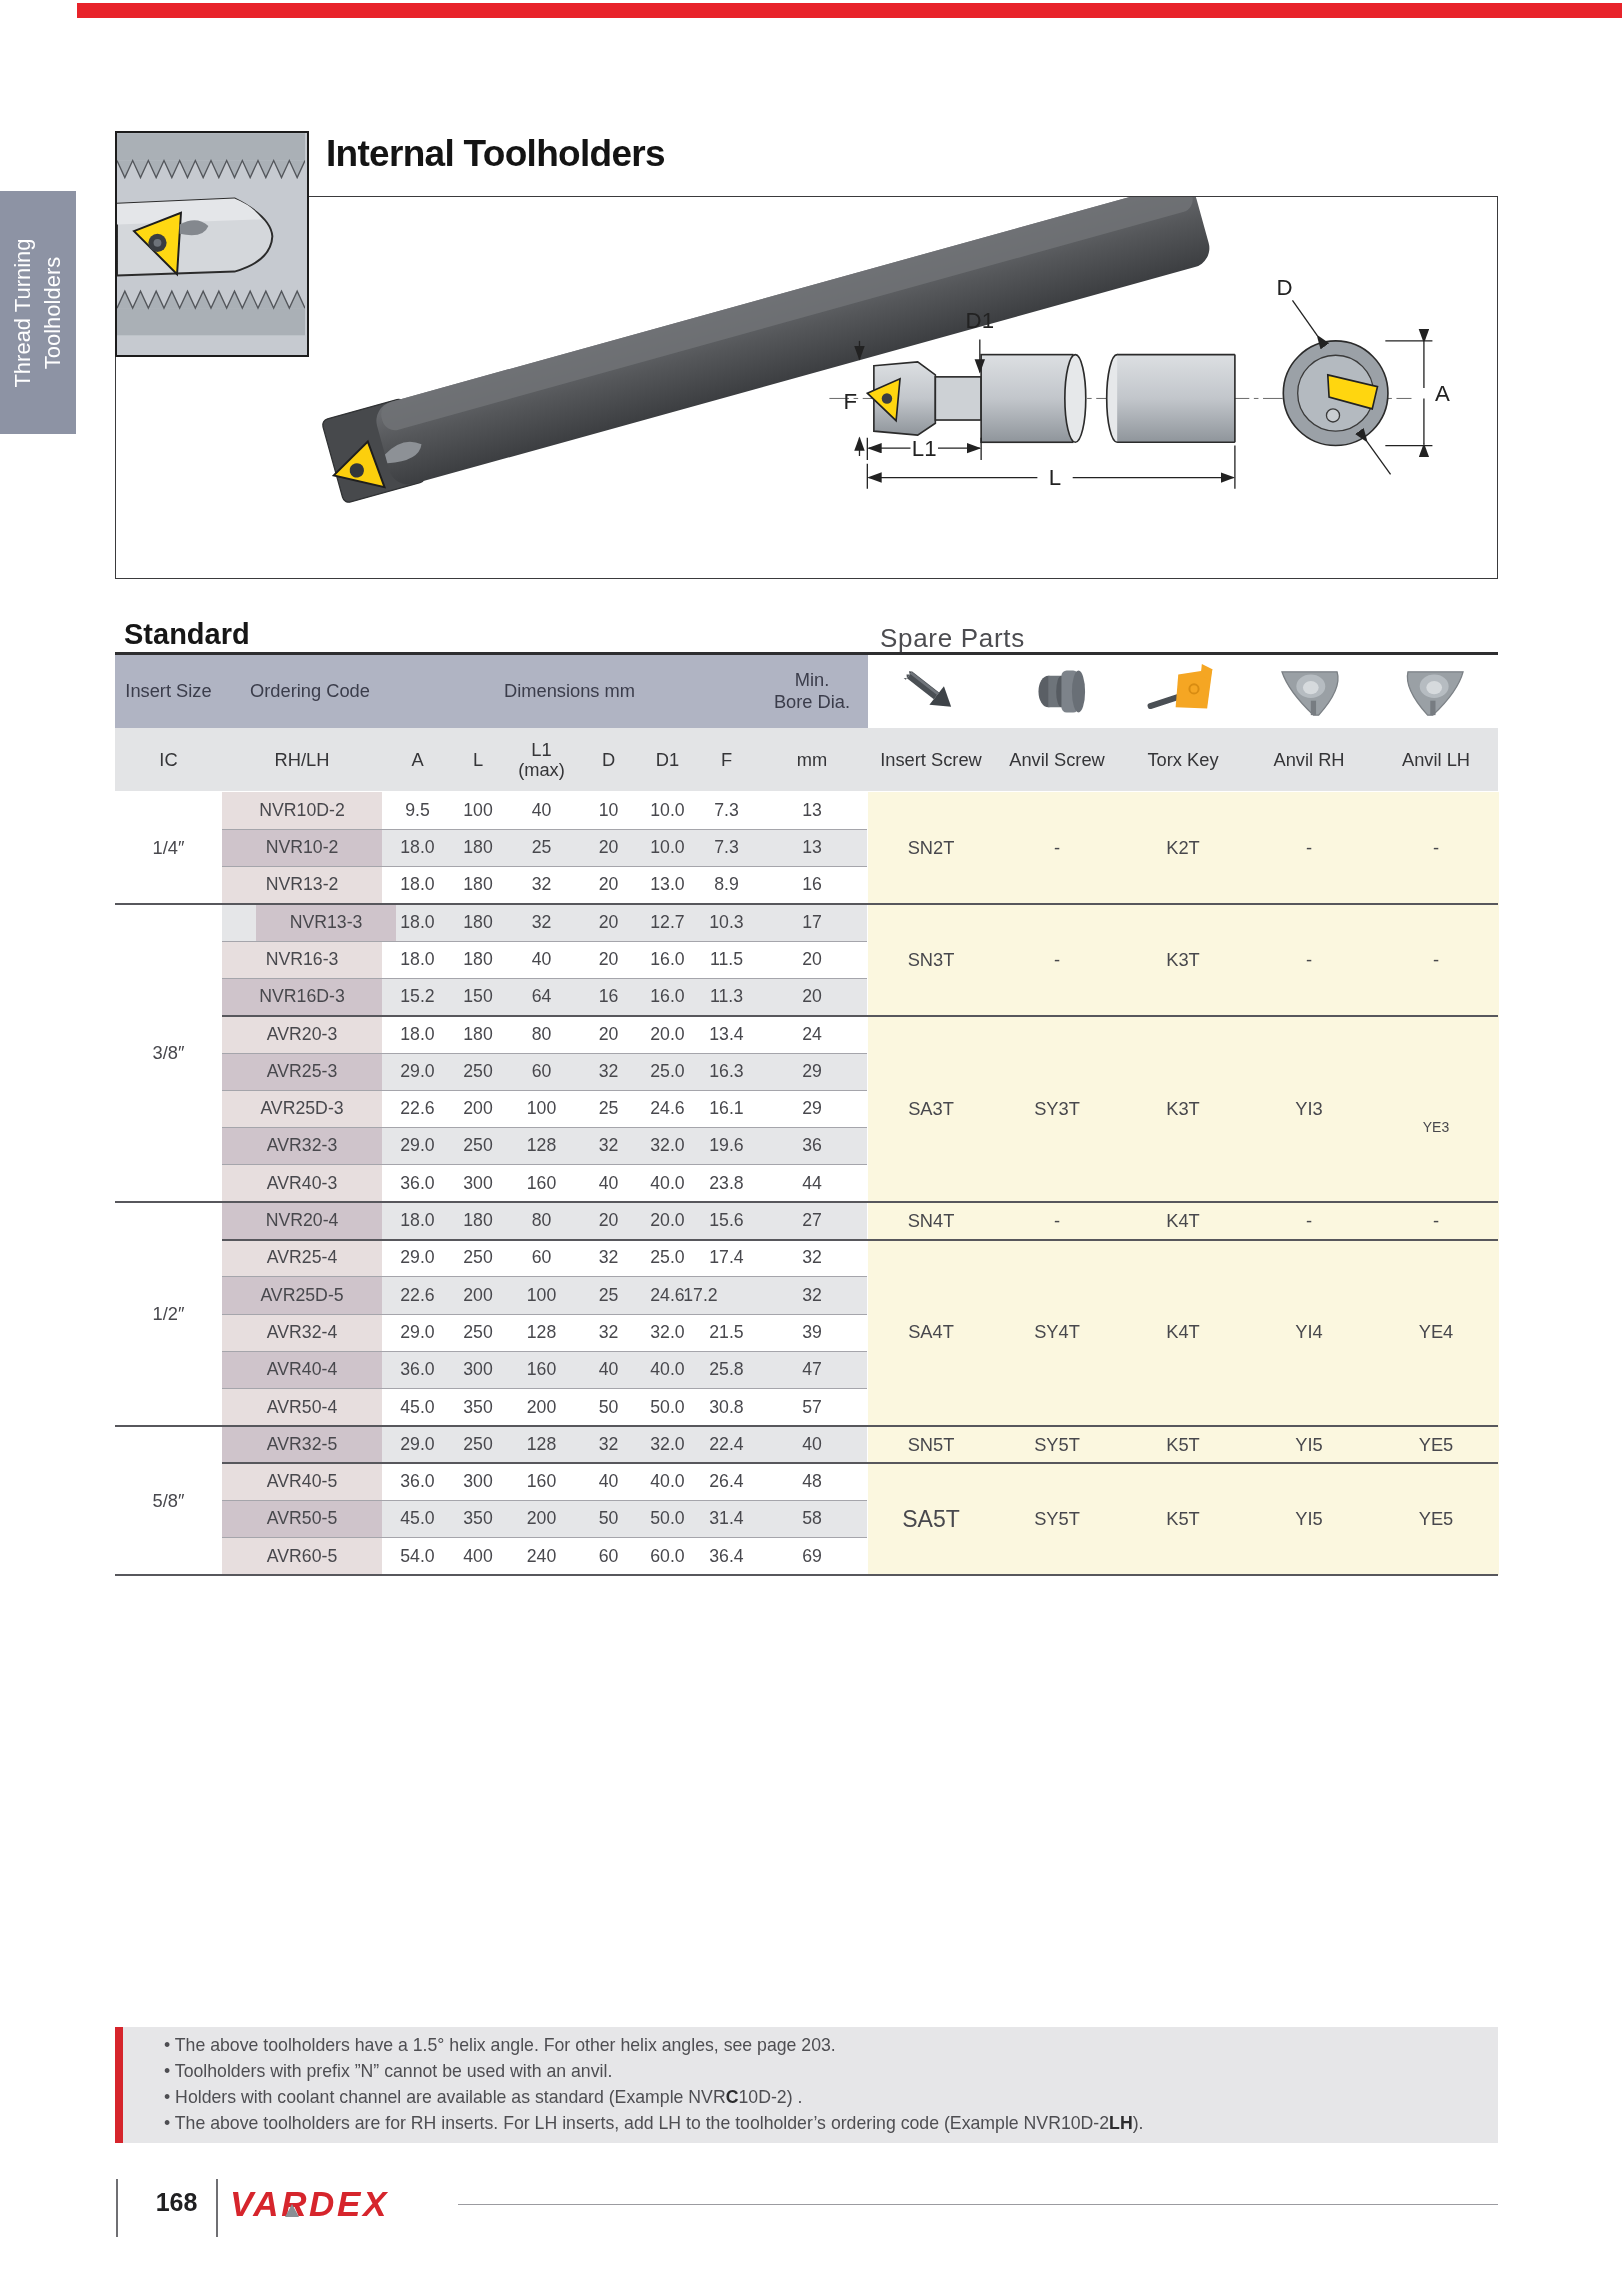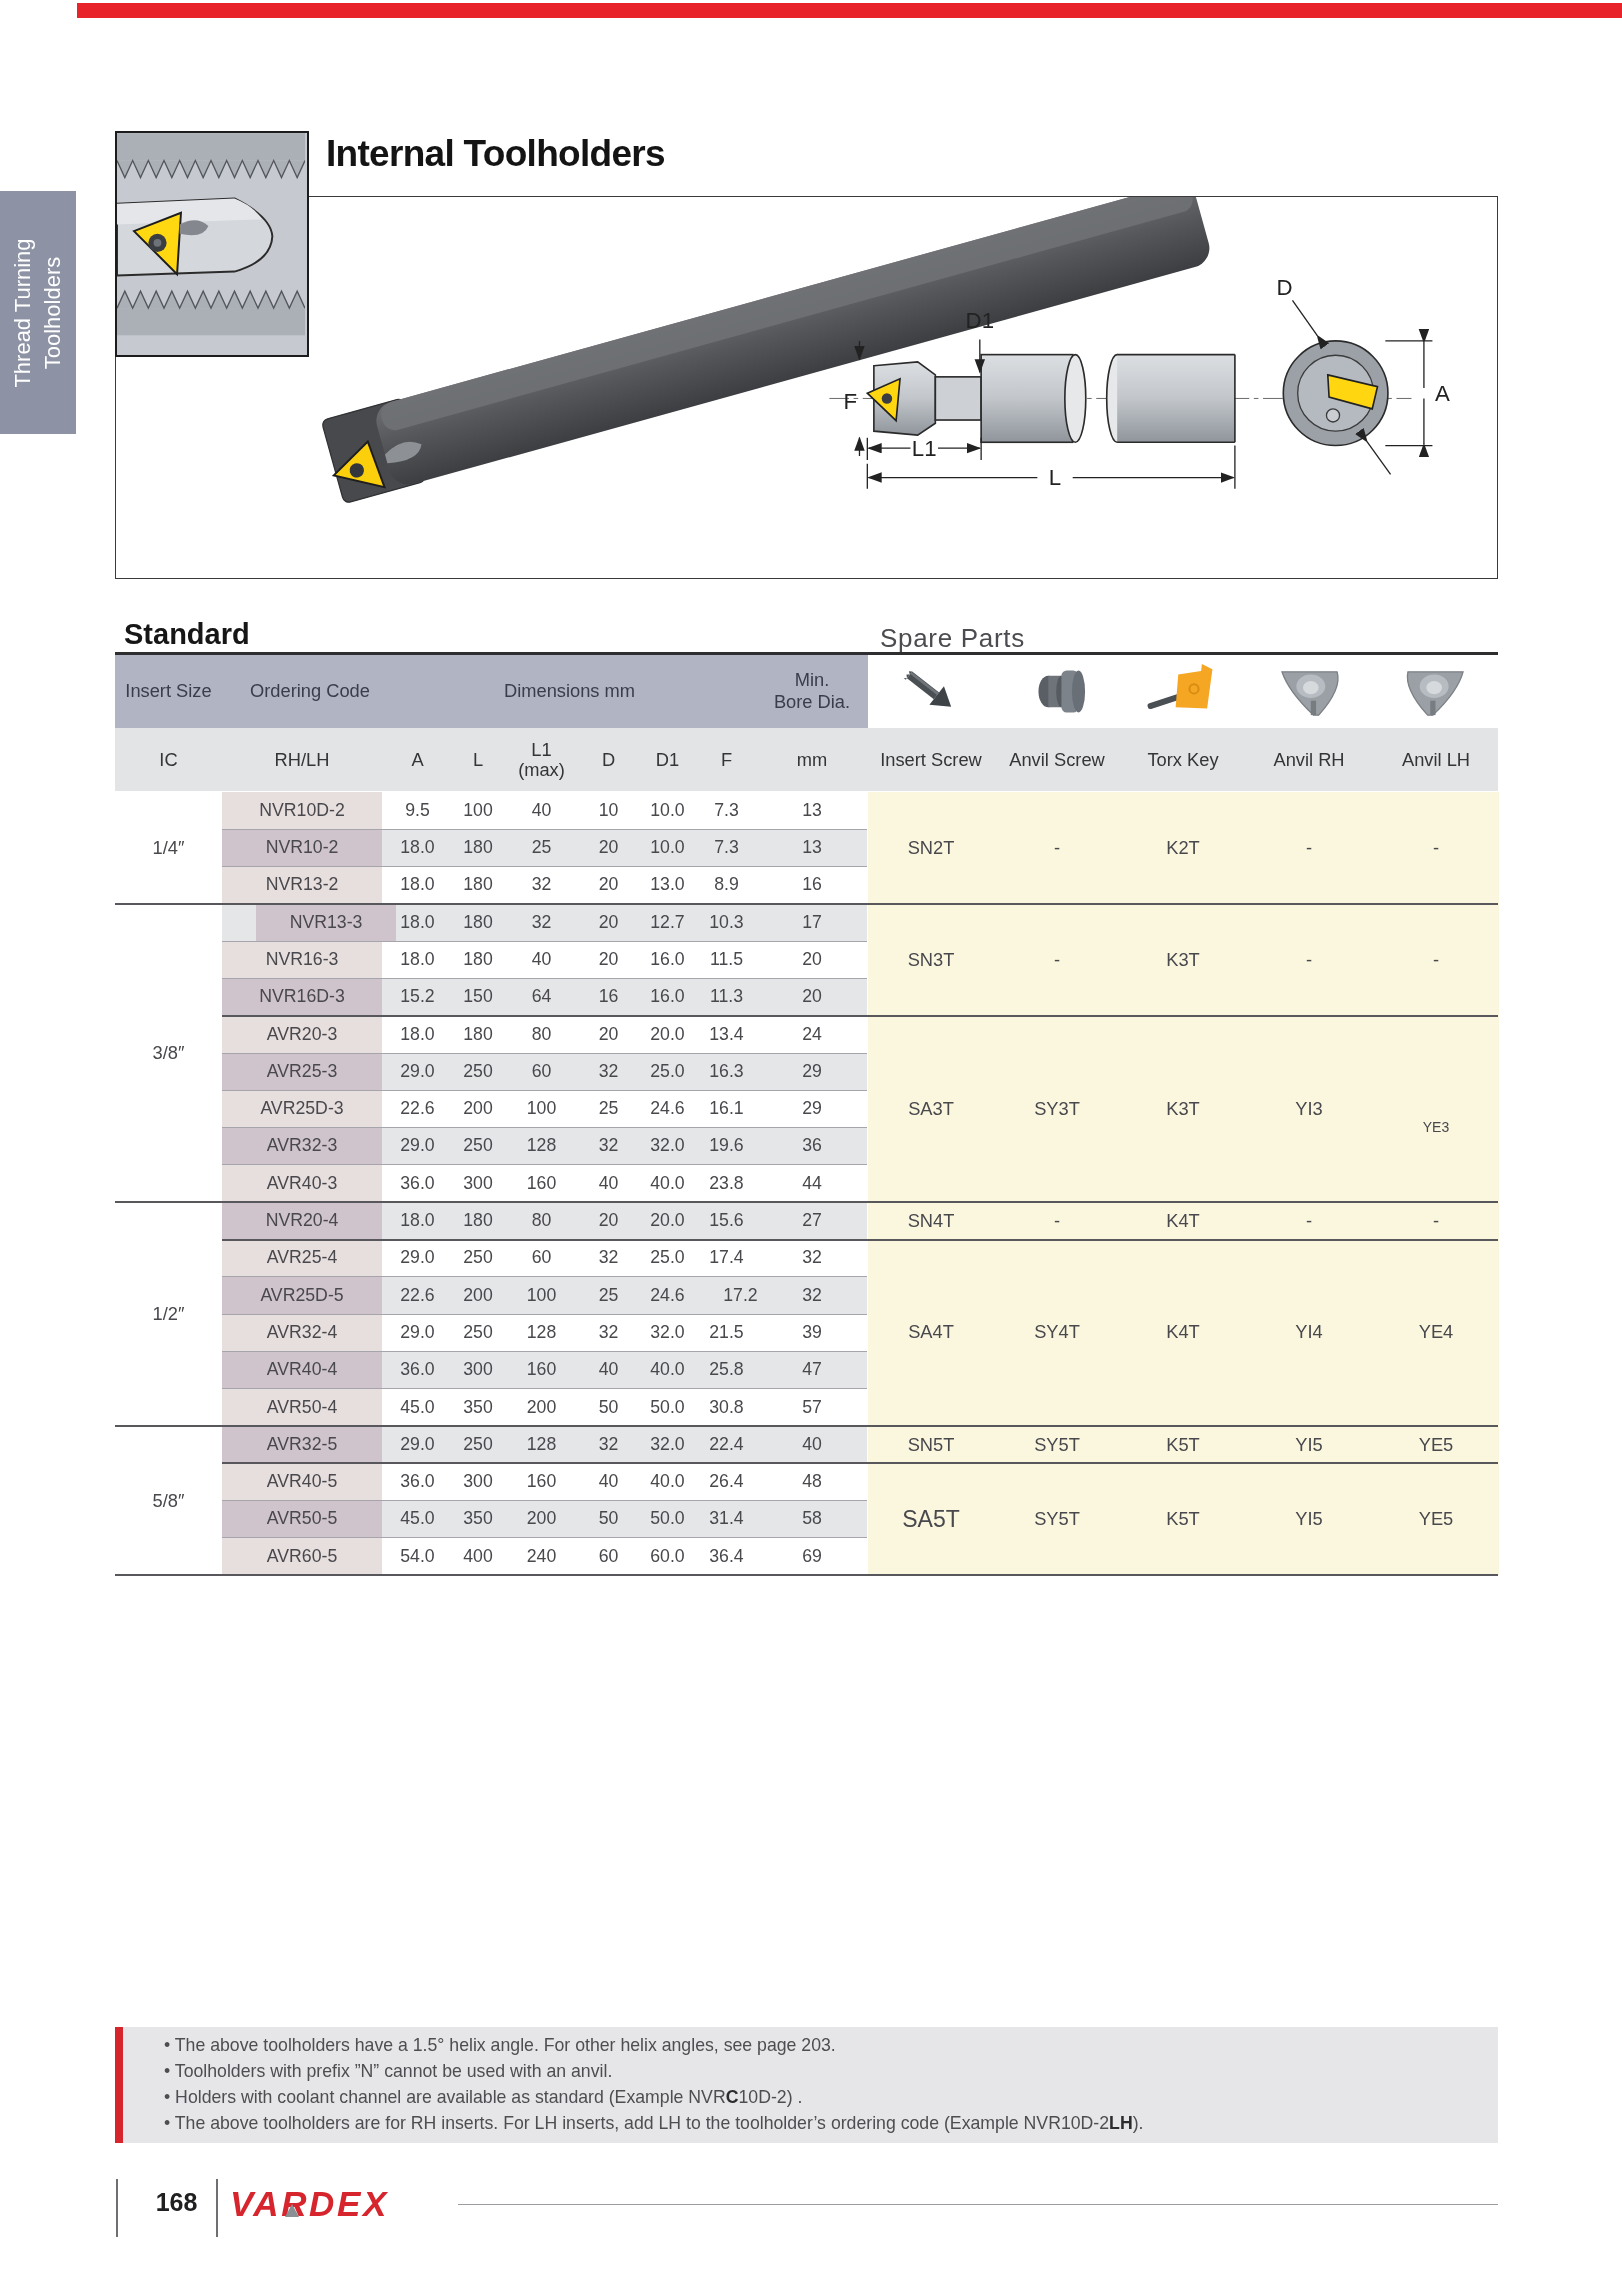--- a/index.html
+++ b/index.html
@@ -356,21 +356,21 @@
       <div class="cellt" style="position: absolute; left: 638px; top: 1239px; width: 59px; height: 37px;">25.0</div>
       <div class="cellt" style="position: absolute; left: 697px; top: 1239px; width: 59px; height: 37px;">17.4</div>
       <div class="cellt" style="position: absolute; left: 756px; top: 1239px; width: 112px; height: 37px;">32</div>
       <div class="stripe-g" style="position: absolute; left: 222px; top: 1277px; width: 645px; height: 37px;"></div>
       <div class="code-m cellt" style="position: absolute; left: 222px; top: 1277px; width: 160px; height: 37px;">AVR25D-5</div>
       <div class="cellt" style="position: absolute; left: 383px; top: 1277px; width: 69px; height: 37px;">22.6</div>
       <div class="cellt" style="position: absolute; left: 452px; top: 1277px; width: 52px; height: 37px;">200</div>
       <div class="cellt" style="position: absolute; left: 504px; top: 1277px; width: 75px; height: 37px;">100</div>
       <div class="cellt" style="position: absolute; left: 579px; top: 1277px; width: 59px; height: 37px;">25</div>
       <div class="cellt" style="position: absolute; left: 638px; top: 1277px; width: 59px; height: 37px;">24.6</div>
-      <div class="cellt" style="position: absolute; left: 711px; top: 1277px; width: 59px; height: 37px;">17.2</div>
+      <div class="cellt" style="position: absolute; left: 671px; top: 1277px; width: 59px; height: 37px;">17.2</div>
       <div class="cellt" style="position: absolute; left: 756px; top: 1277px; width: 112px; height: 37px;">32</div>
       <div class="stripe-w" style="position: absolute; left: 222px; top: 1314px; width: 645px; height: 37px;"></div>
       <div class="code-p cellt" style="position: absolute; left: 222px; top: 1314px; width: 160px; height: 37px;">AVR32-4</div>
       <div class="cellt" style="position: absolute; left: 383px; top: 1314px; width: 69px; height: 37px;">29.0</div>
       <div class="cellt" style="position: absolute; left: 452px; top: 1314px; width: 52px; height: 37px;">250</div>
       <div class="cellt" style="position: absolute; left: 504px; top: 1314px; width: 75px; height: 37px;">128</div>
       <div class="cellt" style="position: absolute; left: 579px; top: 1314px; width: 59px; height: 37px;">32</div>
       <div class="cellt" style="position: absolute; left: 638px; top: 1314px; width: 59px; height: 37px;">32.0</div>
       <div class="cellt" style="position: absolute; left: 697px; top: 1314px; width: 59px; height: 37px;">21.5</div>
       <div class="cellt" style="position: absolute; left: 756px; top: 1314px; width: 112px; height: 37px;">39</div>

